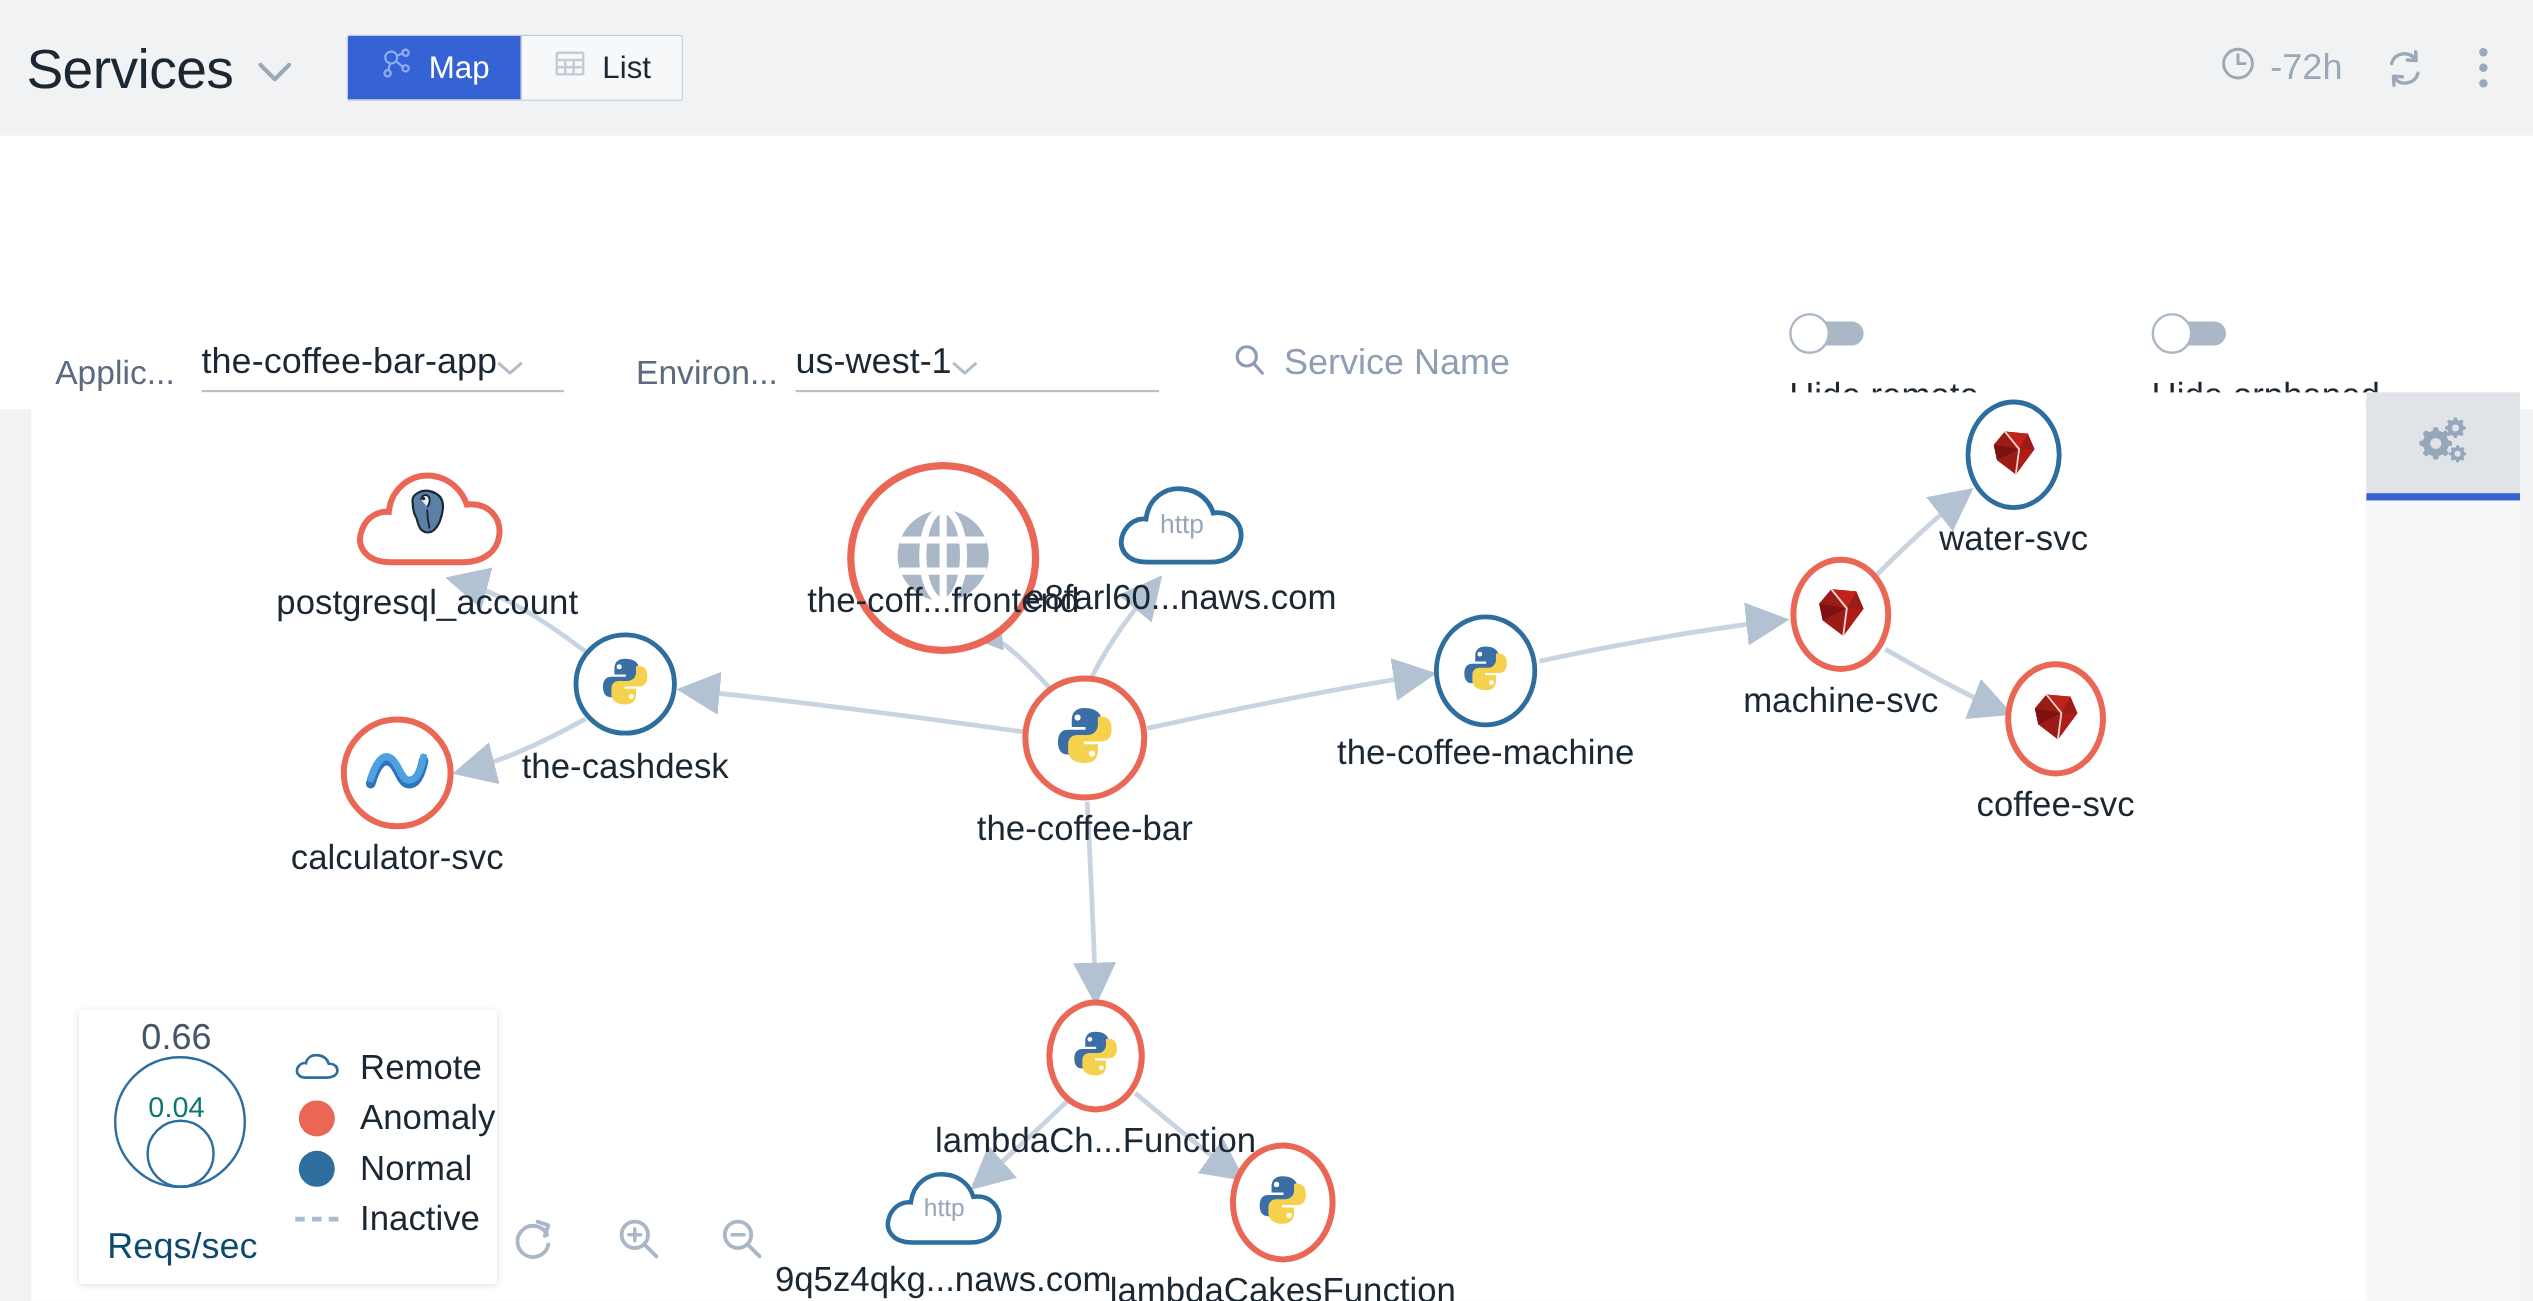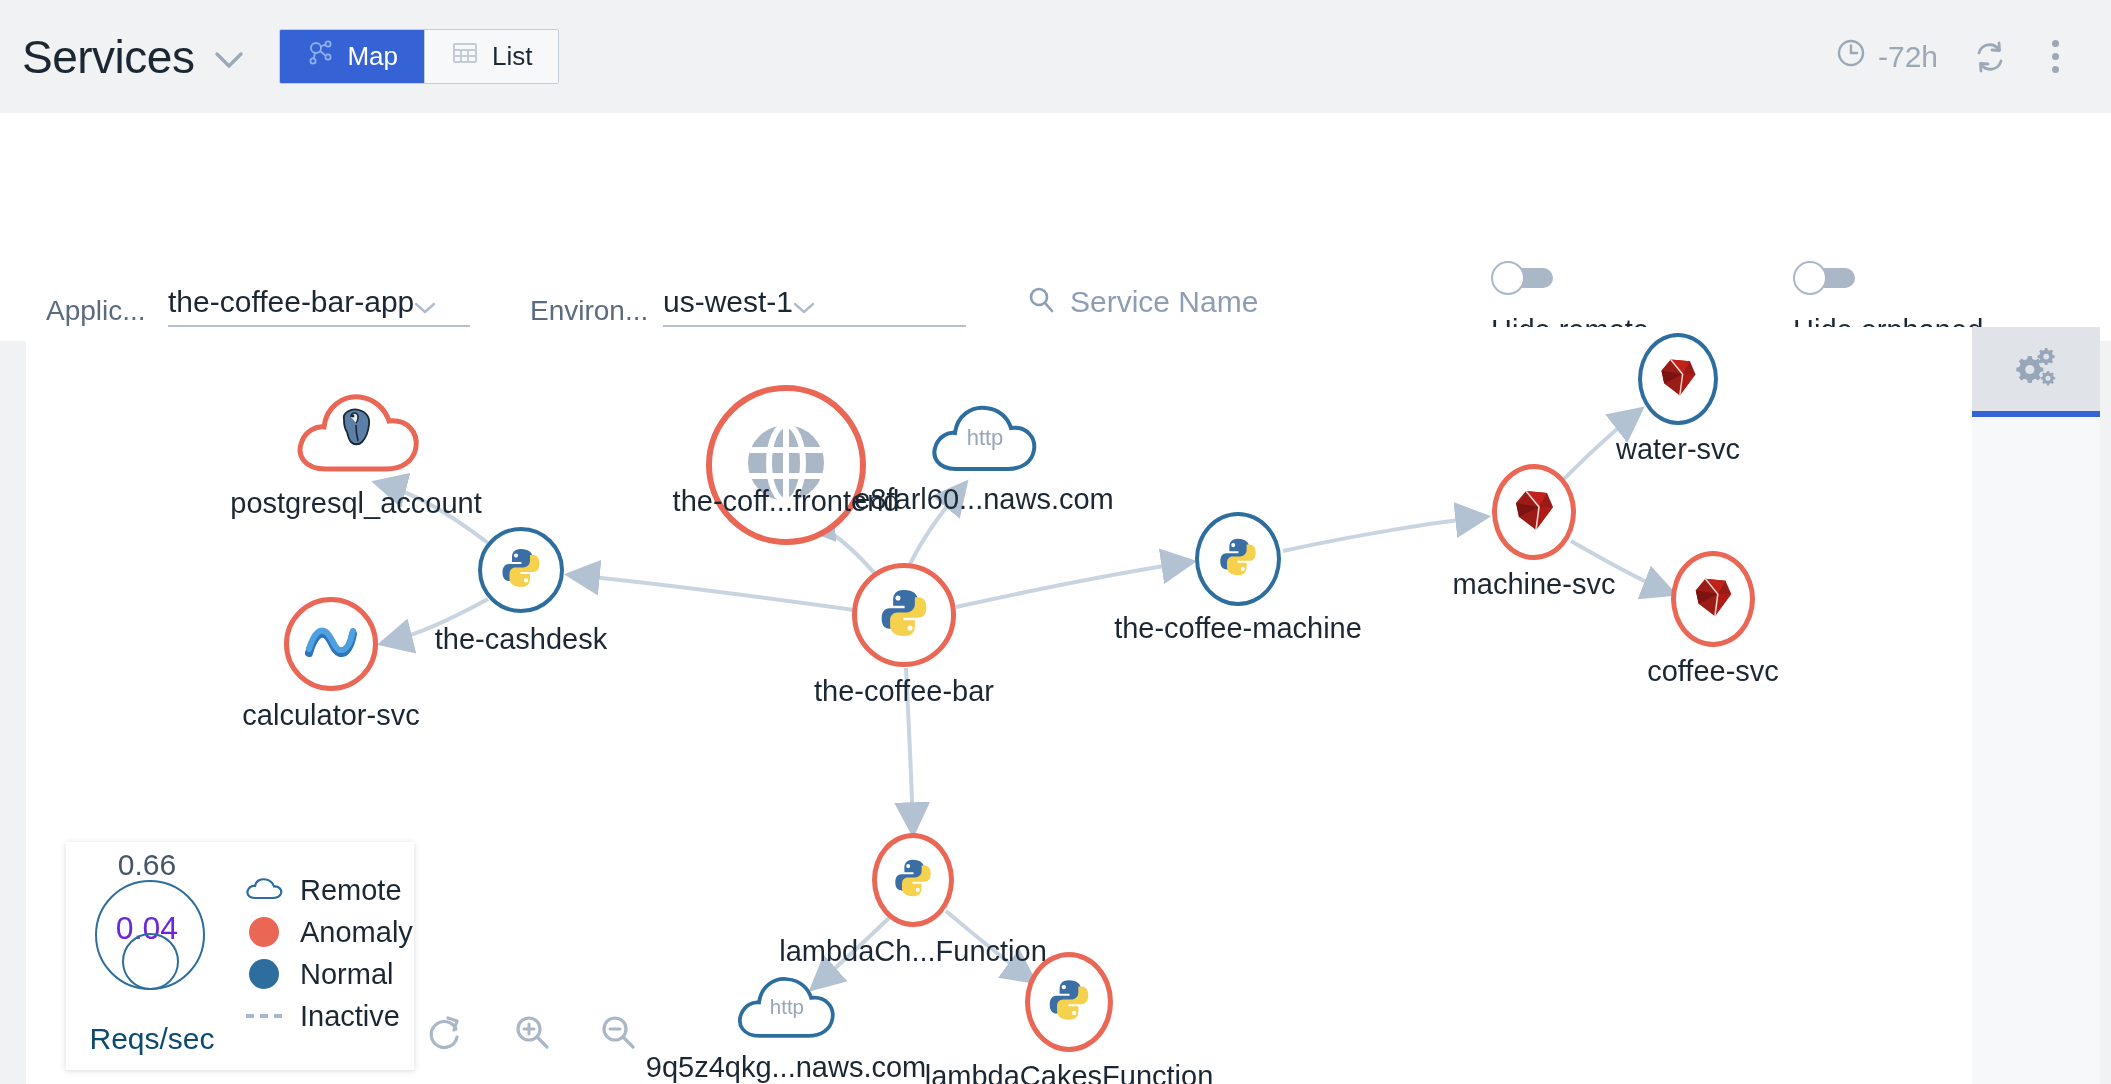--- a/index.html
+++ b/index.html
@@ -22,35 +22,35 @@
   }
   .title-chevron {
     margin-left: 20px; margin-top: 6px;
     width: 30px; height: 30px;
     display: flex; align-items: center; justify-content: center;
     cursor: pointer;
   }
   .title-chevron svg { display: block; }
 
   .viewtoggle {
-    display: flex; margin-left: 35px;
+    display: flex; margin-left: 45px;
     border: 1px solid #c5cdd6; border-radius: 2px; overflow: hidden;
     height: 55px;
   }
   .viewtoggle .vt-btn {
     display: flex; align-items: center; gap: 13px;
     padding: 0 26px; cursor: pointer; font-size: 26px;
     background: #f7f8f9; color: #1b2733;
   }
   .viewtoggle .vt-btn.active { background: #3563d6; color: #ffffff; }
   .viewtoggle .vt-btn + .vt-btn { border-left: 1px solid #c5cdd6; }
 
   .header-right {
     margin-left: auto; display: flex; align-items: center;
-    gap: 34px; padding-right: 42px; color: #9aa8b8;
+    gap: 34px; padding-right: 28px; color: #9aa8b8;
   }
   .timerange { display: flex; align-items: center; gap: 11px; font-size: 30px; color: #9aa8b8; cursor: pointer; }
   .hdr-icon { cursor: pointer; display:flex; align-items:center; }
   .kebab { display: flex; flex-direction: column; gap: 6px; cursor: pointer; padding: 4px 10px;}
   .kebab i { display: block; width: 7px; height: 7px; border-radius: 50%; background: #9aa8b8; }
 
   
   .filterbar {
     position: absolute; left: 0; top: 113px; width: 2111px; height: 228px;
     background: #ffffff;
@@ -132,21 +132,21 @@
     position: absolute; left: 23px; top: 32px; width: 110px; height: 110px;
     border: 2px solid #2d6e9e; border-radius: 50%;
   }
   .lc-small {
     position: absolute; left: 50px; top: 85px; width: 57px; height: 57px;
     border: 2px solid #2d6e9e; border-radius: 50%;
   }
   .lc-val-big { position: absolute; left: 0; top: 0; width: 150px; text-align: center;
     font-size: 30px; color: #45566a; }
   .lc-val-small { position: absolute; left: 0; top: 62px; width: 150px; text-align: center;
-    font-size: 32px; color: #6d28d9; }
+    font-size: 24px; color: #0f766e; }
   .lc-unit { position: absolute; bottom: 14px; left: 0; width: 160px; text-align: center;
     font-size: 30px; color: #0c4a6e; }
   .legend-divider { width: 3px; height: 150px; background: #2d6e9e; margin: 0 18px 14px 4px; }
   .legend-right { display: flex; flex-direction: column; gap: 9px; padding-bottom: 6px; }
   .legend-item { display: flex; align-items: center; gap: 16px; font-size: 29px; color: #1b2733; }
   .lg-swatch { width: 40px; display: flex; align-items: center; justify-content: center; }
   .dot { width: 30px; height: 30px; border-radius: 50%; }
   .dot.anomaly { background: #ea6655; }
   .dot.normal { background: #2d6e9e; }
   .dash { width: 36px; height: 0; border-top: 4px dashed #a9bacd; }

